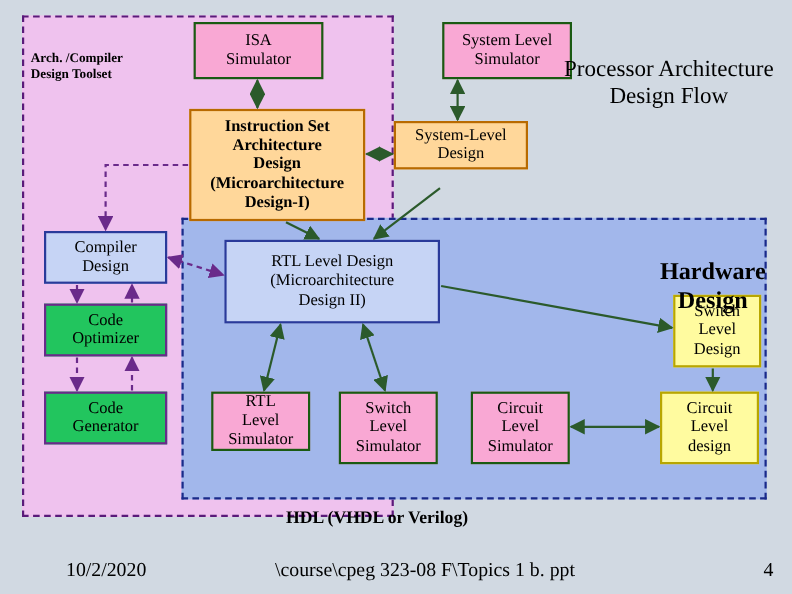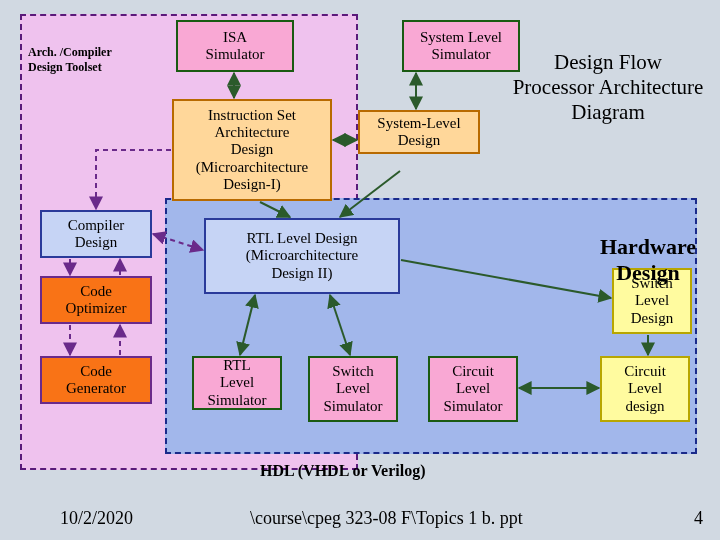--- a/index.html
+++ b/index.html
@@ -24,21 +24,21 @@
     border: 2px dashed #5a1a7a;
   }
   
   .blue-region {
     background: #a2b7eb;
     border: 2px dashed #1a2a8a;
   }
   .green-box { background: #f9a8d4; border: 2px solid #1a5a12; }
   .orange-box { background: #ffd79a; border: 2px solid #b86a00; }
   .blue-box   { background: #c6d4f5; border: 2px solid #2a3a9a; }
-  .purple-box { background: #f97316; border: 2px solid #6a2a8a; }
+  .purple-box { background: #22c55e; border: 2px solid #6a2a8a; }
   .yellow-box { background: #fffb9f; border: 2px solid #b8a600; }
   .title-text { position:absolute; font-size: 21px; font-weight: normal; color:#000; }
   .header-text { position:absolute; font-size: 17px; font-weight: bold; }
   .footer-text { position:absolute; font-size: 18px; }
   svg.arrows { position:absolute; left:0; top:0; width:720px; height:540px; pointer-events:none; }
 </style>
 </head>
 <body>
 
 <div class="box purple-region" style="left:20px; top:14px; width:338px; height:456px;"></div>
@@ -48,21 +48,21 @@
 <div class="box green-box" style="left:176px; top:20px; width:118px; height:52px; font-size:15px;">
   <span style="white-space: pre-line;">ISA
 Simulator</span>
 </div>
 
 <div class="box green-box" style="left:358px; top:20px; width:118px; height:52px; font-size:15px;margin-left:44px;">
   <span style="white-space: pre-line;">System Level
 Simulator</span>
 </div>
 
-<div class="box orange-box" style="left:172px; top:99px; width:160px; height:102px; font-size:15px;">
+<div class="box orange-box" style="left:172px; top:99px; width:160px; height:102px; font-size:15px;font-weight:bold;">
   <span style="white-space: pre-line;">Instruction Set
 Architecture
 Design
 (Microarchitecture
 Design-I)</span>
 </div>
 
 <div class="box orange-box" style="left:358px; top:110px; width:122px; height:44px; font-size:15px;">
   <span style="white-space: pre-line;">System-Level
 Design</span>
@@ -113,23 +113,22 @@
 Simulator</span>
 </div>
 
 <div class="box yellow-box" style="left:600px; top:356px; width:90px; height:66px; font-size:15px;">
   <span style="white-space: pre-line;">Circuit
 Level
 design</span>
 </div>
 
 <div class="title-text" style="left:498px; top:50px; width:220px; text-align:center;">
+  <span style="display: block; white-space: pre-line;">Processor Architecture</span>
   <span style="display: block; white-space: pre-line;">Design Flow</span>
-  <span style="display: block; white-space: pre-line;">Processor Architecture</span>
-  <span style="display: block; white-space: pre-line;">Diagram</span>
 </div>
 
 <div class="header-text" style="left:28px; top:30px; width:150px; font-size:12px; white-space:pre-line;">
   <span style="white-space: pre-line;">Arch. /Compiler
 Design Toolset</span>
 </div>
 
 <div class="header-text" style="left:598px; top:208px; width:100px; font-size:22px; text-align:center; white-space:pre-line;">
   <span style="white-space: pre-line;">Hardware
 Design</span>

